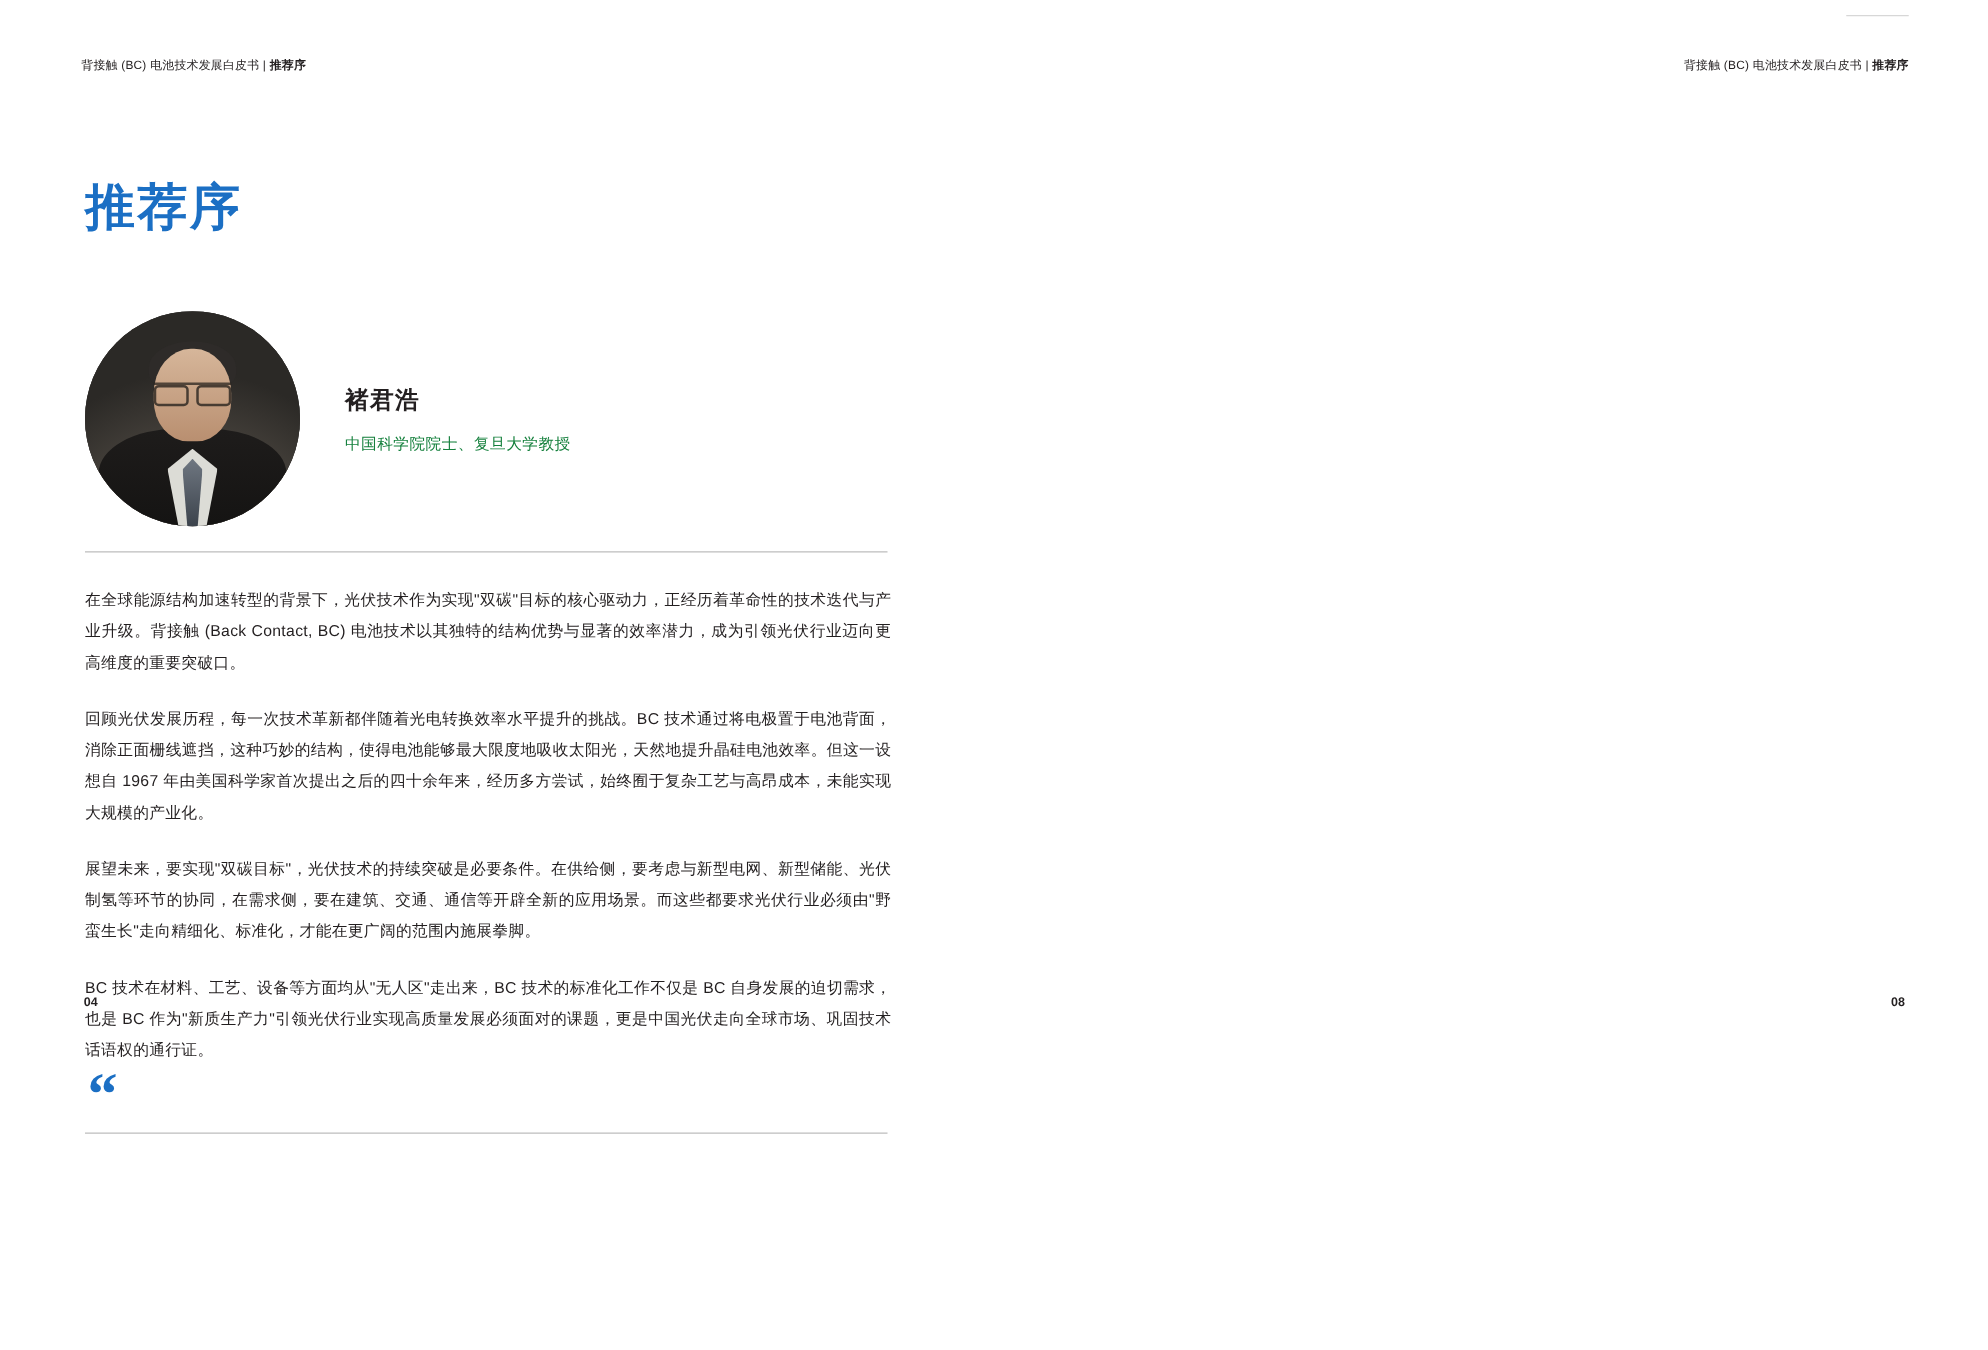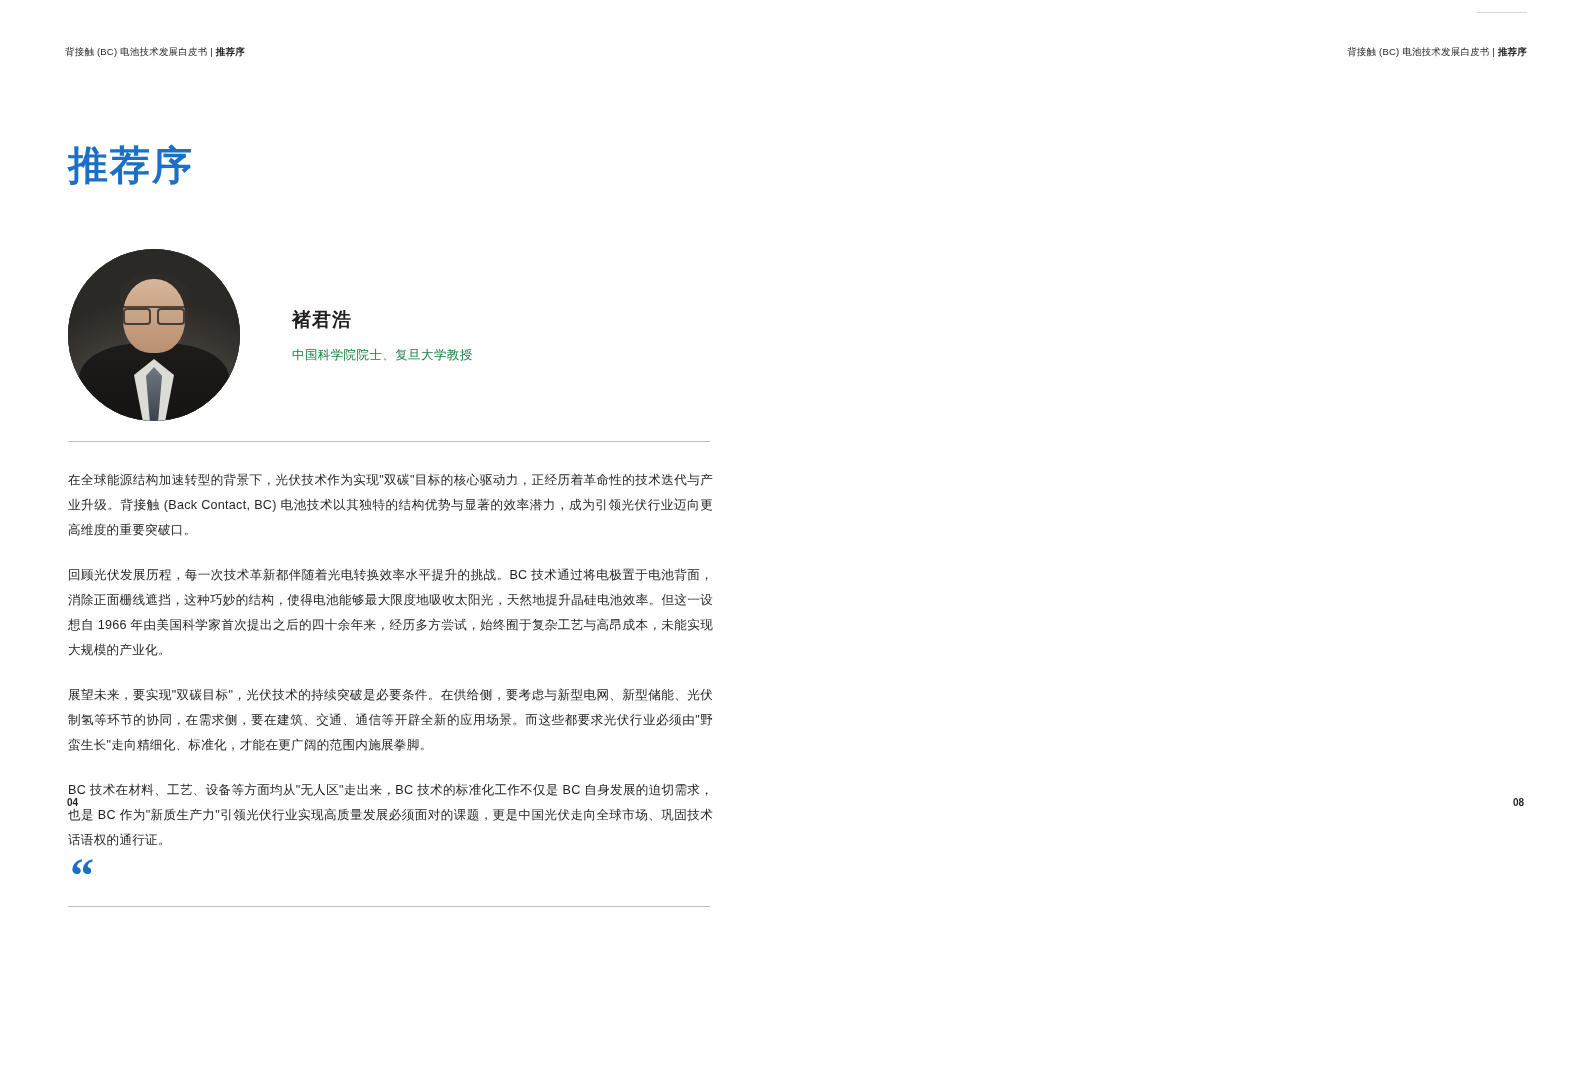--- a/index.html
+++ b/index.html
@@ -89,21 +89,21 @@
     transform: translateX(-50%);
     background: #dcdcd6; clip-path: polygon(50% 0, 100% 26%, 78% 100%, 22% 100%, 0 26%);
   }
   .portrait-cn .tie {
     position: absolute; left: 50%; bottom: 0; width: 16px; height: 54px;
     transform: translateX(-50%);
     background: linear-gradient(#6f7781, #3c434c);
     clip-path: polygon(50% 0, 100% 16%, 76% 100%, 24% 100%, 0 16%);
   }
 
-  .person-meta { margin-left: 52px; }
+  .person-meta { margin-left: 36px; }
   .person-name-cn { font-size: 19px; font-weight: bold; letter-spacing: 1px; margin-bottom: 14px; }
   .person-title-cn { font-size: 12.5px; color: #15803d; letter-spacing: .4px; }
 
   .divider {
     position: absolute; height: 1px; background: #bdbdbd;
   }
   .divider.left-div { left: 68px; top: 441px; width: 642px; }
   .divider.left-bottom { left: 68px; top: 906px; width: 642px; }
 
   .body-cn {
@@ -144,21 +144,21 @@
       <div class="person-meta">
         <div class="person-name-cn">褚君浩</div>
         <div class="person-title-cn">中国科学院院士、复旦大学教授</div>
       </div>
     </div>
 
     <div class="divider left-div"></div>
 
     <div class="body-cn">
       <p>在全球能源结构加速转型的背景下，光伏技术作为实现"双碳"目标的核心驱动力，正经历着革命性的技术迭代与产业升级。背接触 (Back Contact, BC) 电池技术以其独特的结构优势与显著的效率潜力，成为引领光伏行业迈向更高维度的重要突破口。</p>
-      <p>回顾光伏发展历程，每一次技术革新都伴随着光电转换效率水平提升的挑战。BC 技术通过将电极置于电池背面，消除正面栅线遮挡，这种巧妙的结构，使得电池能够最大限度地吸收太阳光，天然地提升晶硅电池效率。但这一设想自 1966 年由美国科学家首次提出之后的四十余年来，经历多方尝试，始终囿于复杂工艺与高昂成本，未能实现大规模的产业化。</p>
+      <p>回顾光伏发展历程，每一次技术革新都伴随着光电转换效率水平提升的挑战。BC 技术通过将电极置于电池背面，消除正面栅线遮挡，这种巧妙的结构，使得电池能够最大限度地吸收太阳光，天然地提升晶硅电池效率。但这一设想自 1967 年由美国科学家首次提出之后的四十余年来，经历多方尝试，始终囿于复杂工艺与高昂成本，未能实现大规模的产业化。</p>
       <p>展望未来，要实现"双碳目标"，光伏技术的持续突破是必要条件。在供给侧，要考虑与新型电网、新型储能、光伏制氢等环节的协同，在需求侧，要在建筑、交通、通信等开辟全新的应用场景。而这些都要求光伏行业必须由"野蛮生长"走向精细化、标准化，才能在更广阔的范围内施展拳脚。</p>
       <p>BC 技术在材料、工艺、设备等方面均从"无人区"走出来，BC 技术的标准化工作不仅是 BC 自身发展的迫切需求，也是 BC 作为"新质生产力"引领光伏行业实现高质量发展必须面对的课题，更是中国光伏走向全球市场、巩固技术话语权的通行证。</p>
     </div>
 
     <div class="quote-mark left-q">“</div>
     <div class="divider left-bottom"></div>
 
     <div class="pagenum left-num">04</div>
   </div>
 

